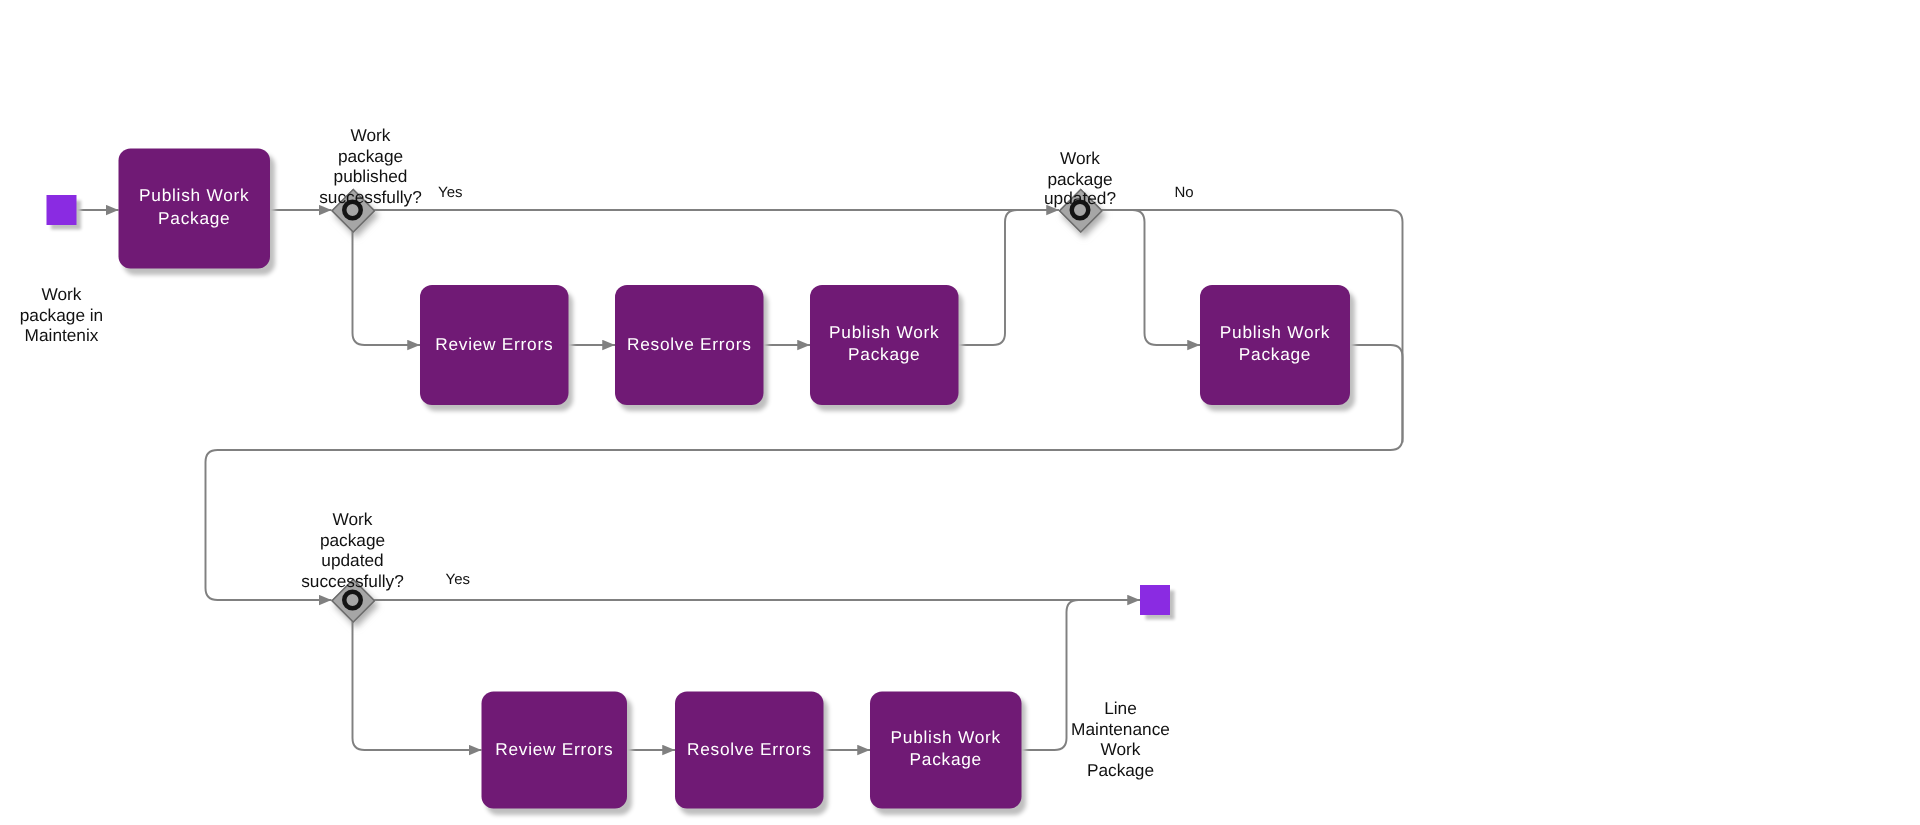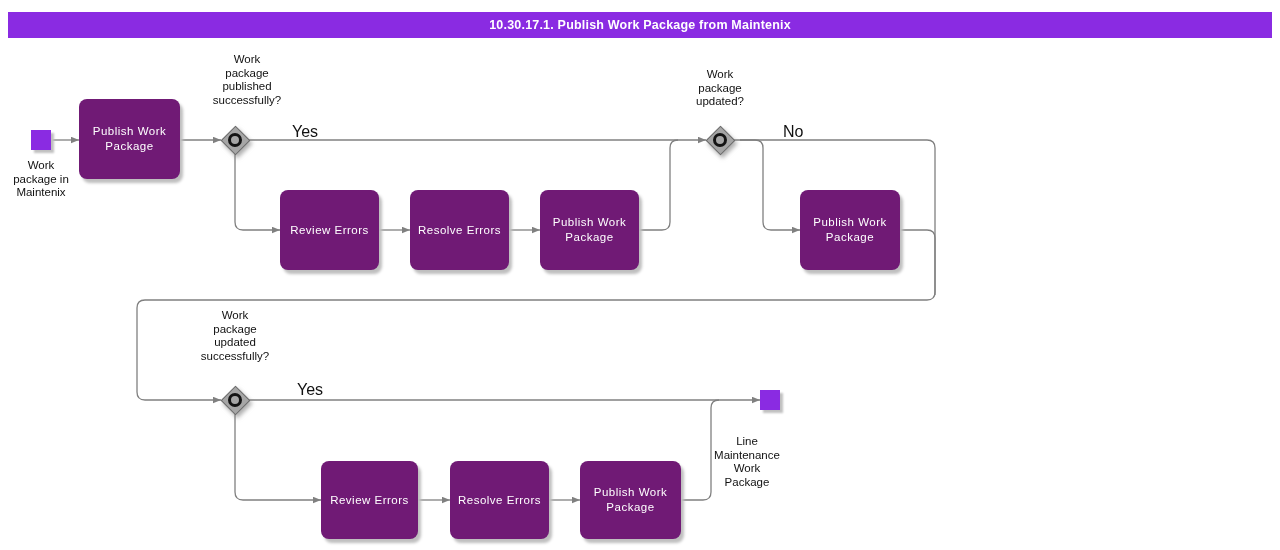--- a/index.html
+++ b/index.html
@@ -28,23 +28,23 @@
   .gw-diamond{
     position:absolute;left:4px;top:4px;width:19px;height:19px;background:#A6A6A6;
     border:1px solid #6b6b6b;transform:rotate(45deg);box-sizing:content-box;
   }
   .gw-circle{
     position:absolute;left:7px;top:7px;width:14px;height:14px;border:3px solid #141414;
     border-radius:50%;box-sizing:border-box;background:transparent;
   }
   .lbl{
     position:absolute;font-size:11.5px;line-height:13.5px;text-align:center;
-    color:#111111;white-space:pre-line;z-index:1;
+    color:#111111;white-space:pre-line;z-index:1;margin-top:32px;
   }
-  .edge-lbl{position:absolute;font-size:16px;color:#111111;z-index:1;}
+  .edge-lbl{position:absolute;font-size:10px;color:#111111;z-index:1;}
 </style>
 </head>
 <body>
 
 <div id="canvas">
 
   <svg id="flow-lines" width="1280" height="550" viewBox="0 0 1280 550">
     <defs>
       <marker id="arrow" markerWidth="10" markerHeight="9" refX="8.5" refY="3.5" orient="auto" markerUnits="userSpaceOnUse">
         <path d="M0,0 L8.5,3.5 L0,7 Z" fill="#808080"></path>
@@ -62,23 +62,20 @@
       <path d="M 740 140 H 755 Q 763 140 763 148 V 222 Q 763 230 771 230 H 800" marker-end="url(#arrow)"></path>
       <path d="M 900 230 H 927 Q 935 230 935 238 V 295"></path>
       <path d="M 249 400 H 760" marker-end="url(#arrow)"></path>
       <path d="M 235 414 V 492 Q 235 500 243 500 H 321" marker-end="url(#arrow)"></path>
       <path d="M 418 500 H 450" marker-end="url(#arrow)"></path>
       <path d="M 549 500 H 580" marker-end="url(#arrow)"></path>
       <path d="M 681 500 H 703 Q 711 500 711 492 V 408 Q 711 400 719 400"></path>
     </g>
   </svg>
 
-  <div class="banner">
-    <span>10.30.17.1. Publish Work Package from Maintenix</span>
-  </div>
 
   <div class="event" style="left:31px;top:130px;"></div>
   <div class="lbl" style="left:-9px;top:159px;width:100px;">Work
 package in
 Maintenix</div>
 
   <div class="task" style="left:79px;top:99px;width:101px;height:80px;">Publish Work
 Package</div>
 
   <div class="gateway" style="left:221px;top:126px;">

